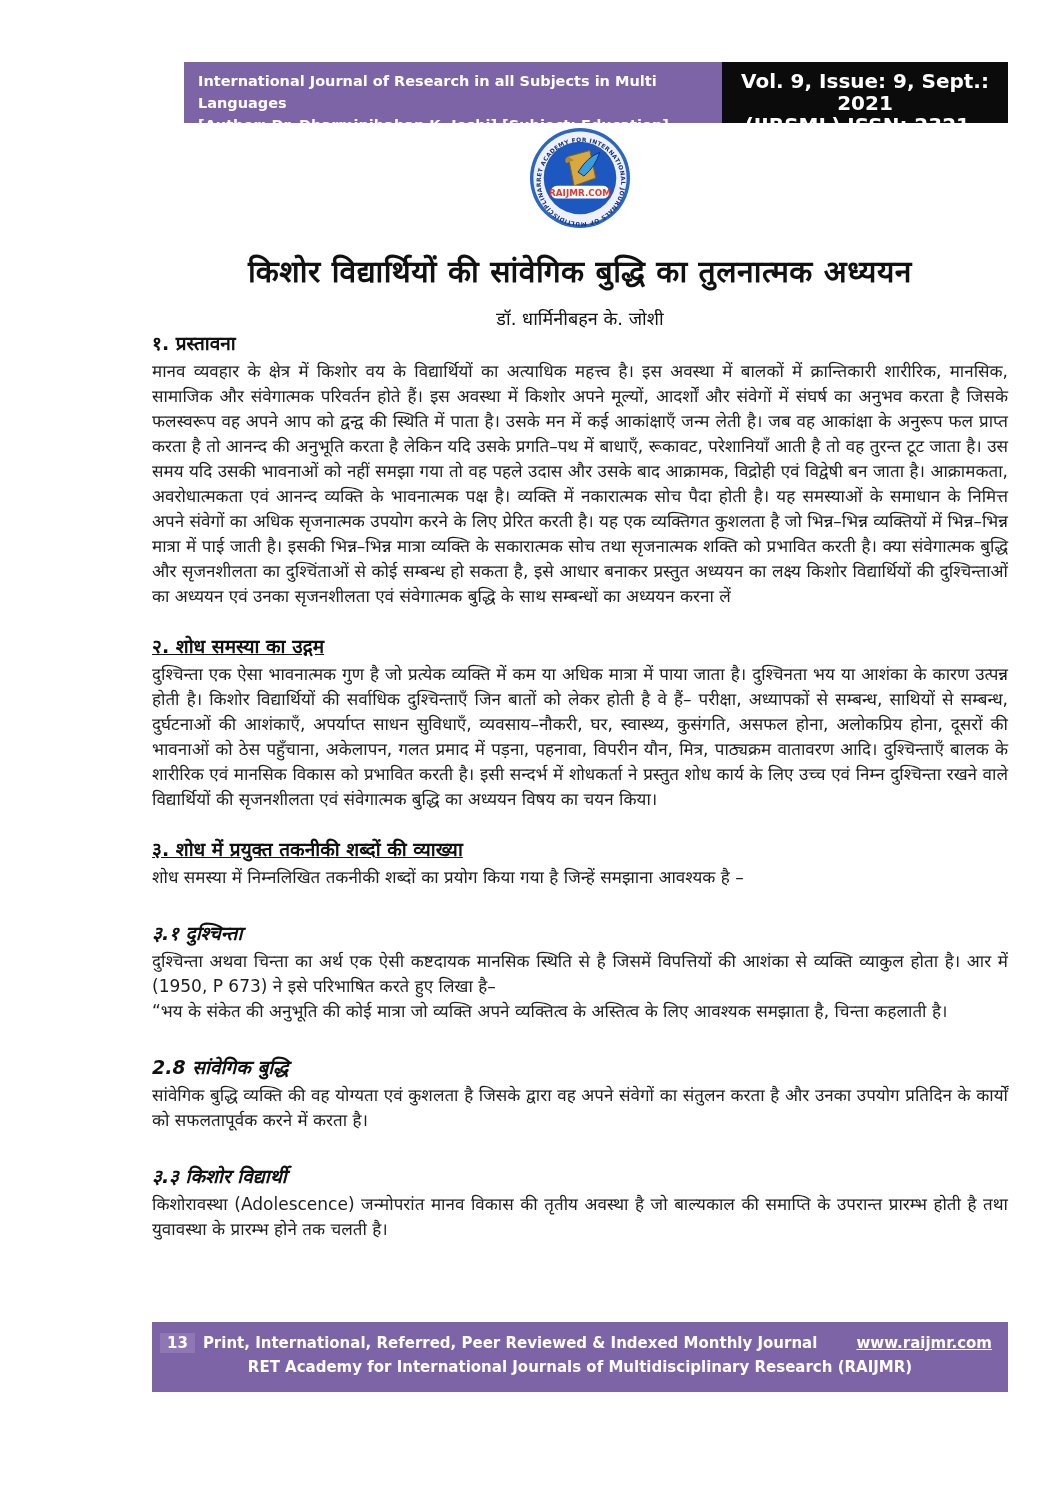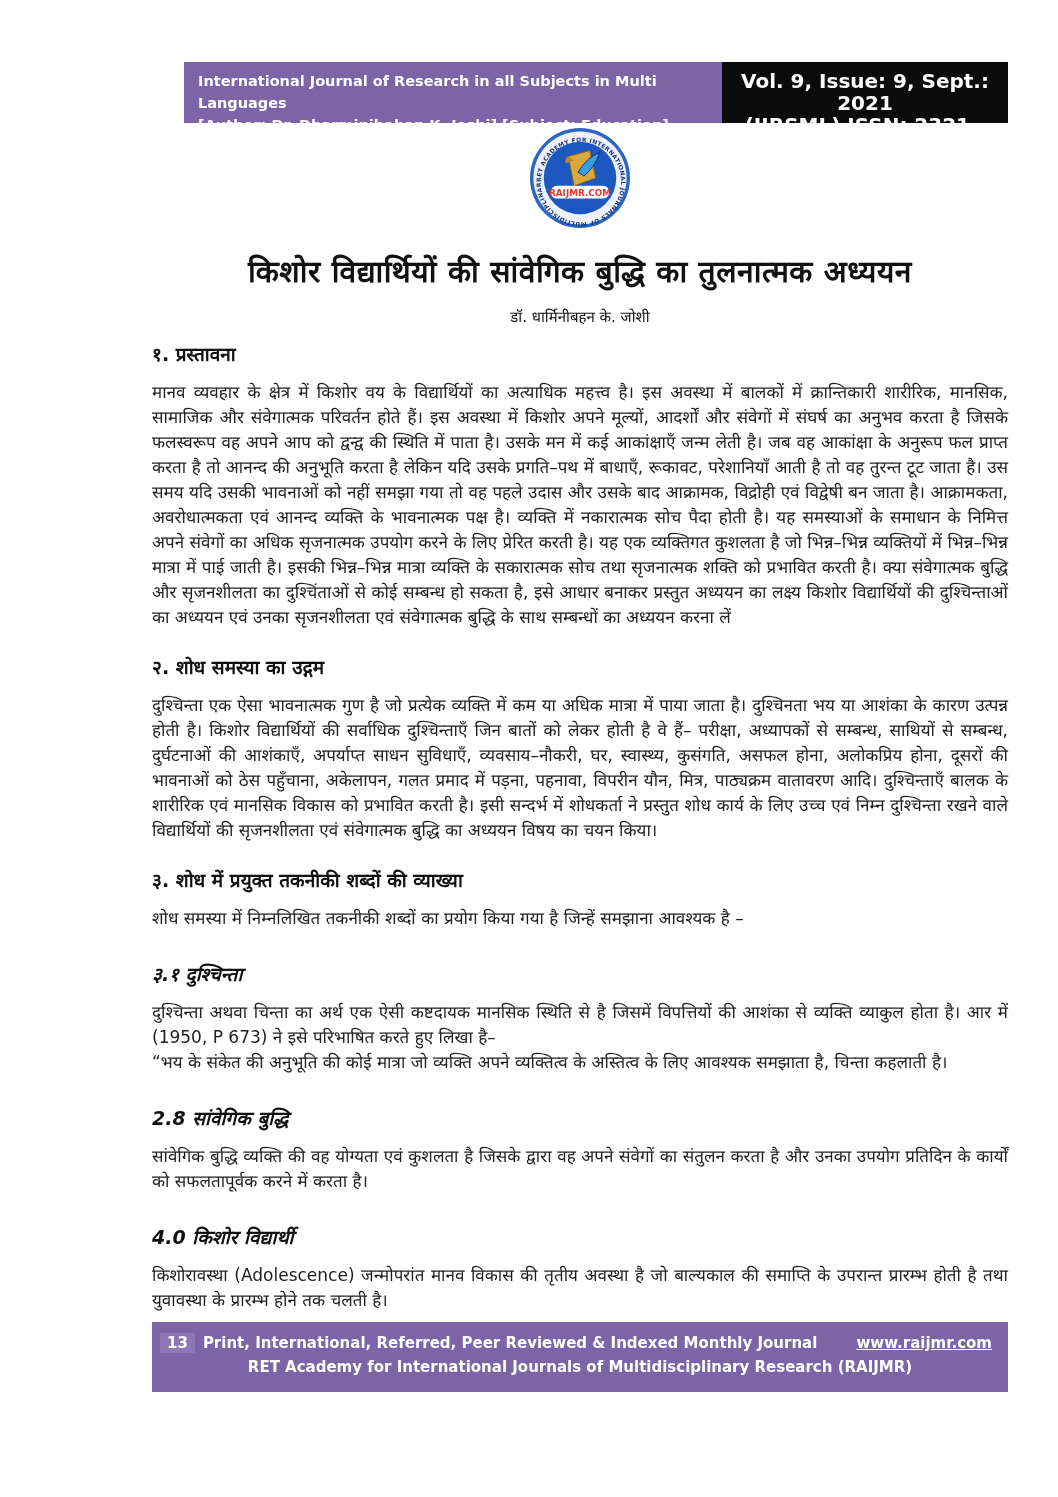--- a/index.html
+++ b/index.html
@@ -24,28 +24,28 @@
 
   
   .logo-row { text-align:center; margin-top:4px; height:102px; }
   .logo-row svg { width:102px; height:102px; }
 
   
   .paper-title {
     margin-top:23px; text-align:center; font-size:30px; font-weight:bold;
     line-height:1.3; letter-spacing:0.5px; color:#111;
   }
-  .paper-author { margin-top:15px; text-align:center; font-size:15px; color:#111; }
+  .paper-author { margin-top:15px; text-align:center; font-size:18px; color:#111; }
 
   
-  .sec-heading { margin-top:15px; font-size:19px; font-weight:bold; color:#111; }
-  .sec-heading.gap { margin-top:24px; }
+  .sec-heading { margin-top:0; font-size:19px; font-weight:bold; color:#111; }
+  .sec-heading.gap { margin-top:24px;text-decoration:underline; }
   .sub-heading { margin-top:30px; font-size:19px; font-weight:bold; font-style:italic; color:#111; }
   p.body-text {
-    margin-top:13px; font-size:17px; line-height:25px; text-align:justify; color:#1d1d1d;
+    margin-top:3px; font-size:17px; line-height:25px; text-align:justify; color:#1d1d1d;
   }
   p.body-text + p.body-text { margin-top:0; }
 
   
   .footer {
     position:absolute; left:152px; top:1322px; width:856px; height:70px;
     background:#7d64a6; color:#ffffff; font-weight:bold; font-size:15px;
   }
   .footer-line1 { display:flex; align-items:center; padding:11px 16px 0 8px; }
   .footer-pageno {
@@ -105,21 +105,21 @@
     <div class="sec-heading gap">३. शोध में प्रयुक्त तकनीकी शब्दों की व्याख्या</div>
     <p class="body-text">शोध समस्या में निम्नलिखित तकनीकी शब्दों का प्रयोग किया गया है जिन्हें समझाना आवश्यक है –</p>
 
     <div class="sub-heading">३.१ दुश्चिन्ता</div>
     <p class="body-text">दुश्चिन्ता अथवा चिन्ता का अर्थ एक ऐसी कष्टदायक मानसिक स्थिति से है जिसमें विपत्तियों की आशंका से व्यक्ति व्याकुल होता है। आर में (1950, P 673) ने इसे परिभाषित करते हुए लिखा है–</p>
     <p class="body-text">“भय के संकेत की अनुभूति की कोई मात्रा जो व्यक्ति अपने व्यक्तित्व के अस्तित्व के लिए आवश्यक समझाता है, चिन्ता कहलाती है।</p>
 
     <div class="sub-heading">2.8 सांवेगिक बुद्धि</div>
     <p class="body-text">सांवेगिक बुद्धि व्यक्ति की वह योग्यता एवं कुशलता है जिसके द्वारा वह अपने संवेगों का संतुलन करता है और उनका उपयोग प्रतिदिन के कार्यों को सफलतापूर्वक करने में करता है।</p>
 
-    <div class="sub-heading">4.0 किशोर विद्यार्थी</div>
+    <div class="sub-heading">३.३ किशोर विद्यार्थी</div>
     <p class="body-text">किशोरावस्था (Adolescence) जन्मोपरांत मानव विकास की तृतीय अवस्था है जो बाल्यकाल की समाप्ति के उपरान्त प्रारम्भ होती है तथा युवावस्था के प्रारम्भ होने तक चलती है।</p>
 
   </div>
 
   <div class="footer">
     <div class="footer-line1">
       <span class="footer-pageno">13</span>
       <span>Print, International, Referred, Peer Reviewed &amp; Indexed Monthly Journal</span>
       <span class="footer-site">www.raijmr.com</span>
     </div>

